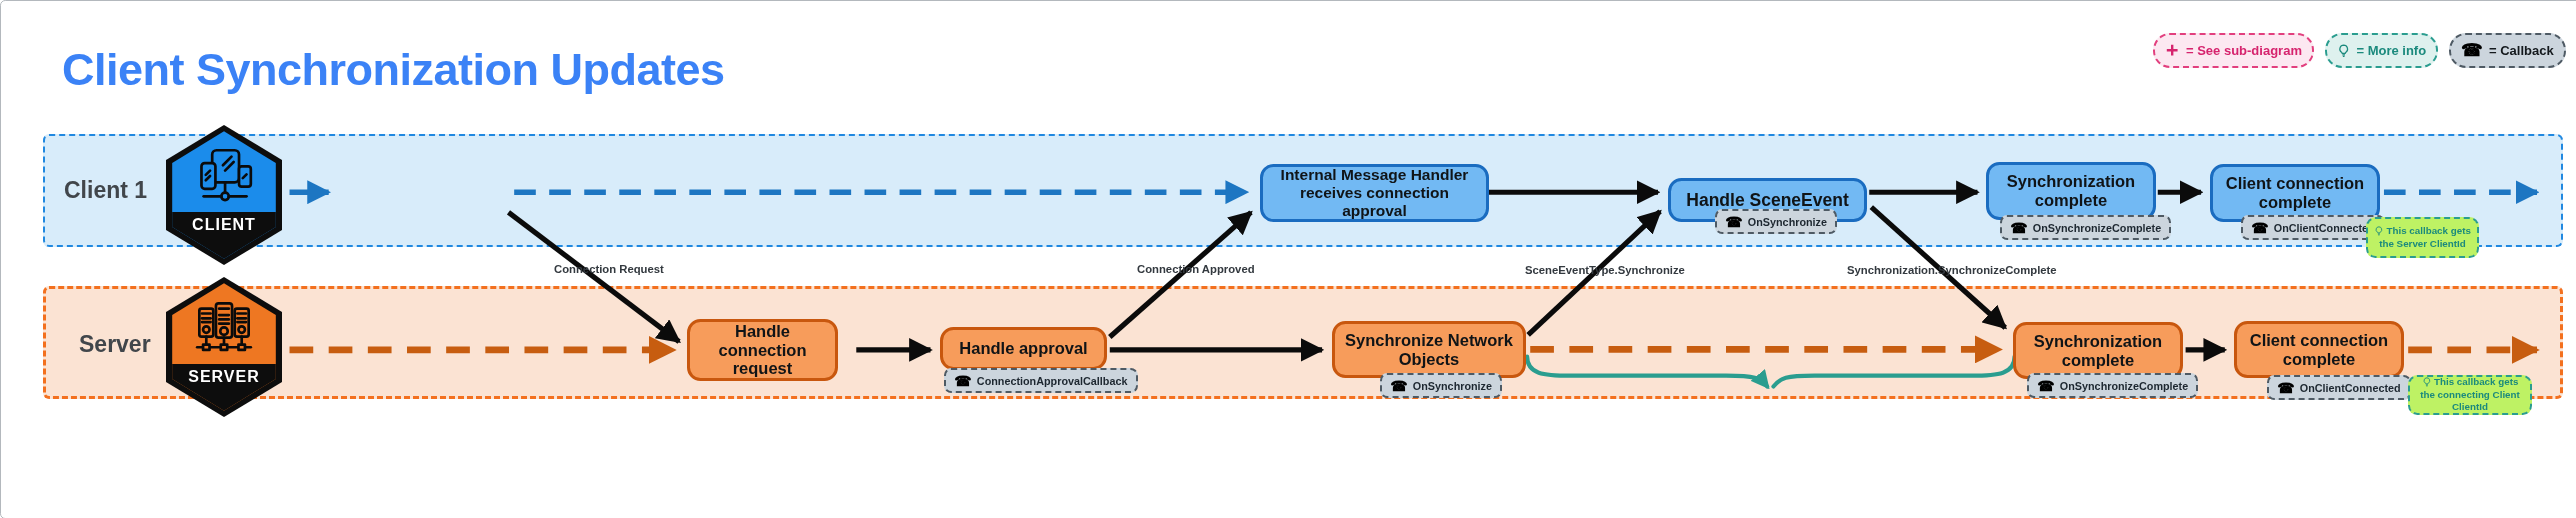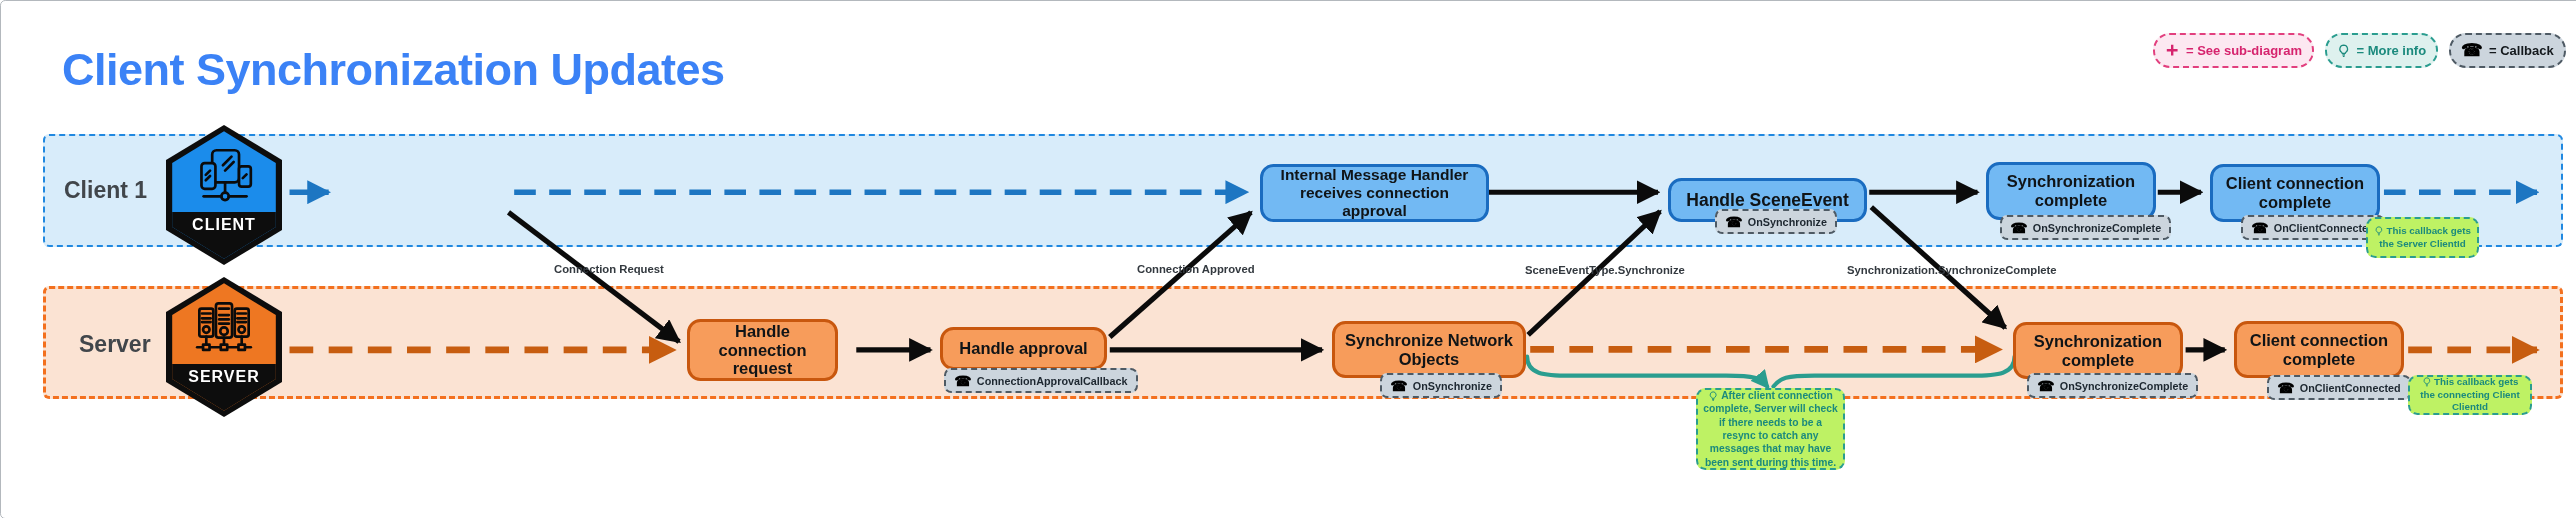--- a/index.html
+++ b/index.html
@@ -234,27 +234,20 @@
 
 
   <div class="note note-teal" style="left:2365px;top:216px;width:113px;height:41px;">
     <span><svg width="9.8" height="9.8" viewBox="0 0 24 24">
           <path d="M12 2a7 7 0 0 0-4 12.7c.7.5 1.2 1.4 1.3 2.3h5.4c.1-.9.6-1.8 1.3-2.3A7 7 0 0 0 12 2Z" fill="none" stroke="#1b8a7d" stroke-width="2.2"></path>
           <line x1="9.6" y1="19.6" x2="14.4" y2="19.6" stroke="#1b8a7d" stroke-width="2.2"></line>
           <line x1="10.5" y1="22" x2="13.5" y2="22" stroke="#1b8a7d" stroke-width="2.2"></line>
         </svg><span>This callback gets the Server ClientId</span></span>
   </div>
 
-  <div class="note note-teal" style="left:1695px;top:387px;width:149px;height:82px;font-size:10.3px;">
-    <span><svg width="10.3" height="10.3" viewBox="0 0 24 24">
-          <path d="M12 2a7 7 0 0 0-4 12.7c.7.5 1.2 1.4 1.3 2.3h5.4c.1-.9.6-1.8 1.3-2.3A7 7 0 0 0 12 2Z" fill="none" stroke="#1b8a7d" stroke-width="2.2"></path>
-          <line x1="9.6" y1="19.6" x2="14.4" y2="19.6" stroke="#1b8a7d" stroke-width="2.2"></line>
-          <line x1="10.5" y1="22" x2="13.5" y2="22" stroke="#1b8a7d" stroke-width="2.2"></line>
-        </svg><span>After client connection complete, Server will check if there needs to be a resync to catch any messages that may have been sent during this time.</span></span>
-  </div>
 
   <div class="note note-teal" style="left:2407px;top:374px;width:124px;height:40px;">
     <span><svg width="9.8" height="9.8" viewBox="0 0 24 24">
           <path d="M12 2a7 7 0 0 0-4 12.7c.7.5 1.2 1.4 1.3 2.3h5.4c.1-.9.6-1.8 1.3-2.3A7 7 0 0 0 12 2Z" fill="none" stroke="#1b8a7d" stroke-width="2.2"></path>
           <line x1="9.6" y1="19.6" x2="14.4" y2="19.6" stroke="#1b8a7d" stroke-width="2.2"></line>
           <line x1="10.5" y1="22" x2="13.5" y2="22" stroke="#1b8a7d" stroke-width="2.2"></line>
         </svg><span>This callback gets the connecting Client ClientId</span></span>
   </div>
 
   <div class="edge-label" style="left:553px;top:262px;">Connection Request</div>

